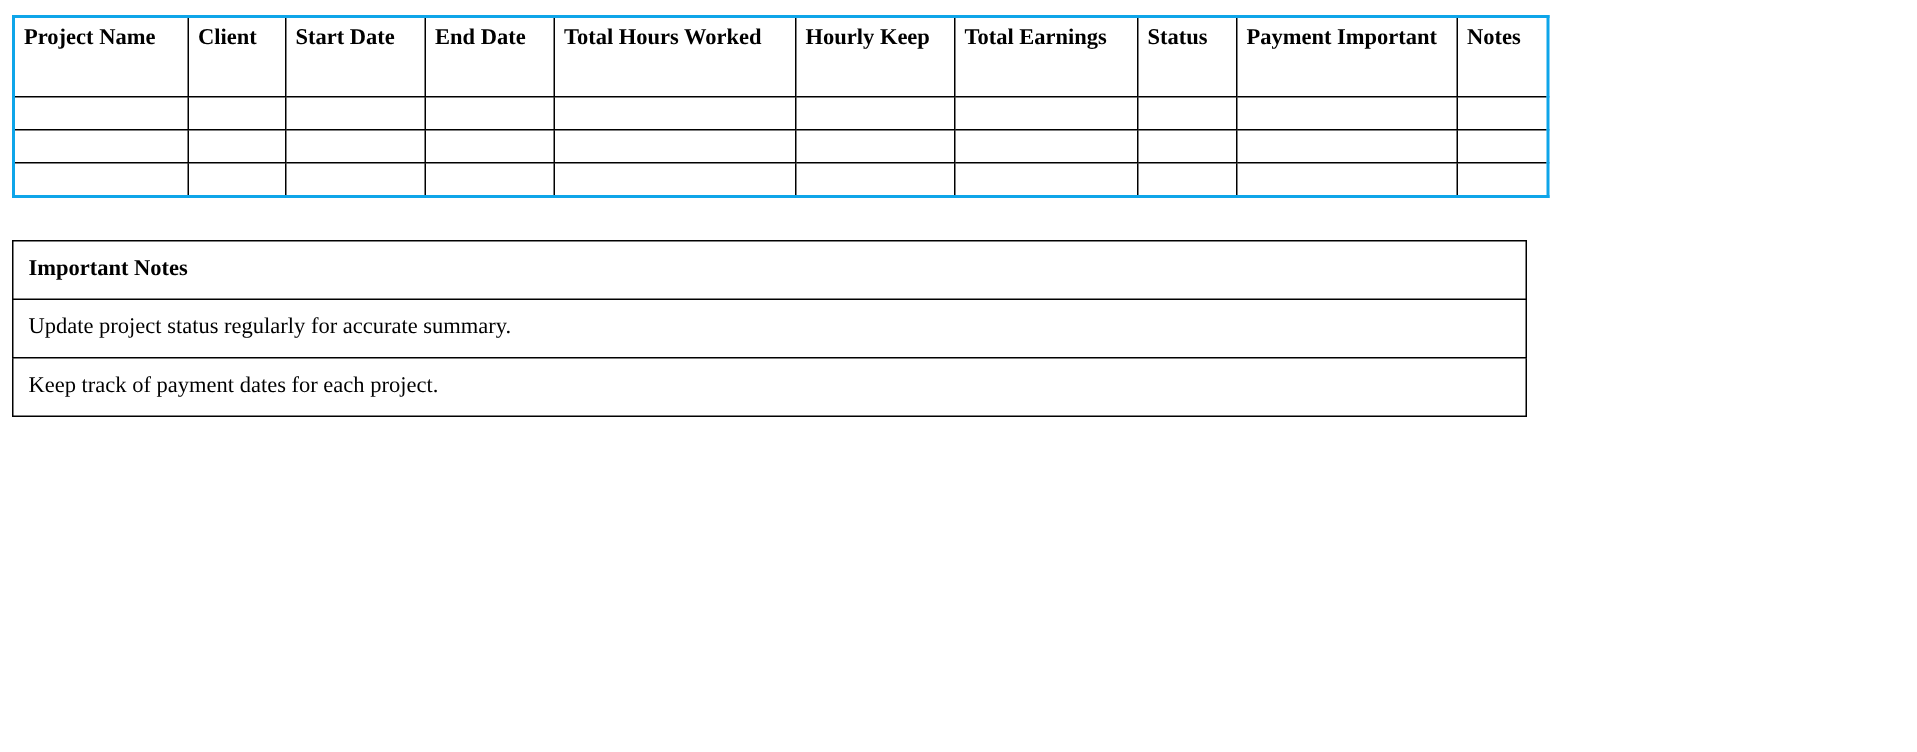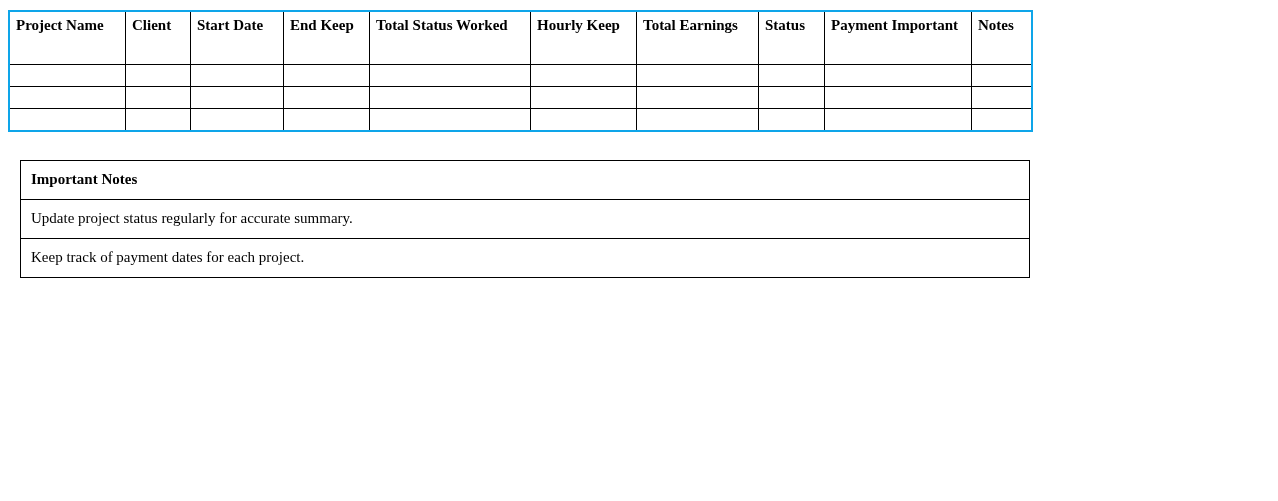--- a/index.html
+++ b/index.html
@@ -59,21 +59,21 @@
   .col-hours     { width: 148px; }
   .col-rate      { width: 93px;  }
   .col-earnings  { width: 109px; margin-left: 28px; }
   .col-status    { width: 53px;  }
   .col-payment   { width: 134px; }
   .col-notes     { width: 47px; margin-top: 45px;  }
 
   
   .notes-table-wrap {
     position: absolute;
-    left: 20px;
+    left: 8px;
     top: 160px;
   }
   table.notes-table {
     border-collapse: collapse;
     table-layout: fixed;
     width: 1010px;
     background: #fff;
     border: 1px solid #000;
   }
   table.notes-table th,
@@ -99,22 +99,22 @@
 
 <div class="page">
 
   <div class="project-table-wrap">
     <table class="project-table">
       <thead>
         <tr>
           <th class="col-project">Project Name</th>
           <th class="col-client">Client</th>
           <th class="col-start">Start Date</th>
-          <th class="col-end">End Keep</th>
-          <th class="col-hours">Total Status Worked</th>
+          <th class="col-end">End Date</th>
+          <th class="col-hours">Total Hours Worked</th>
           <th class="col-rate">Hourly Keep</th>
           <th class="col-earnings">Total Earnings</th>
           <th class="col-status">Status</th>
           <th class="col-payment">Payment Important</th>
           <th class="col-notes">Notes</th>
         </tr>
       </thead>
       <tbody>
         <tr>
           <td></td>

